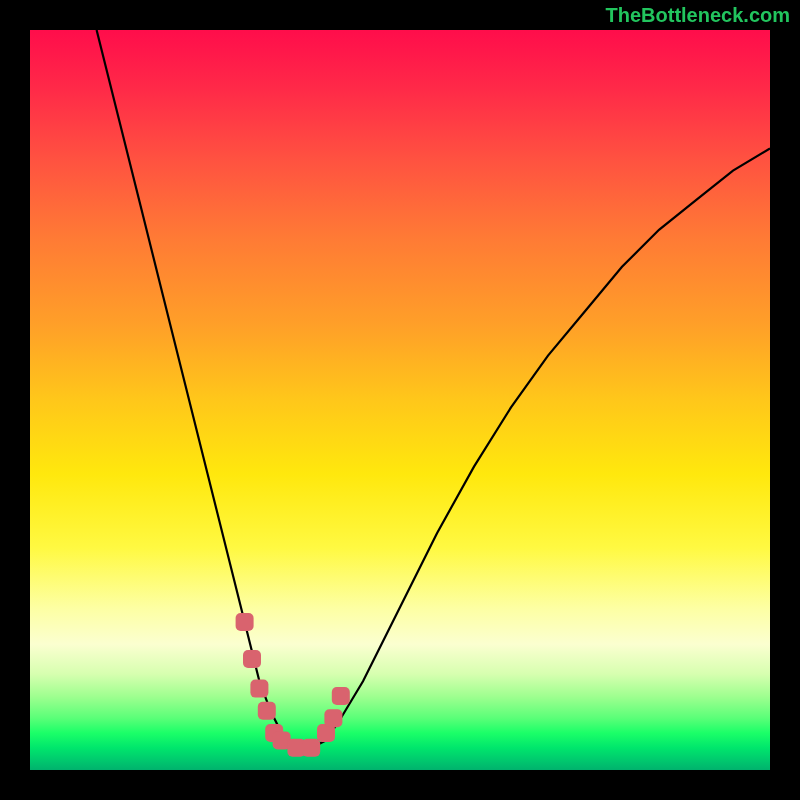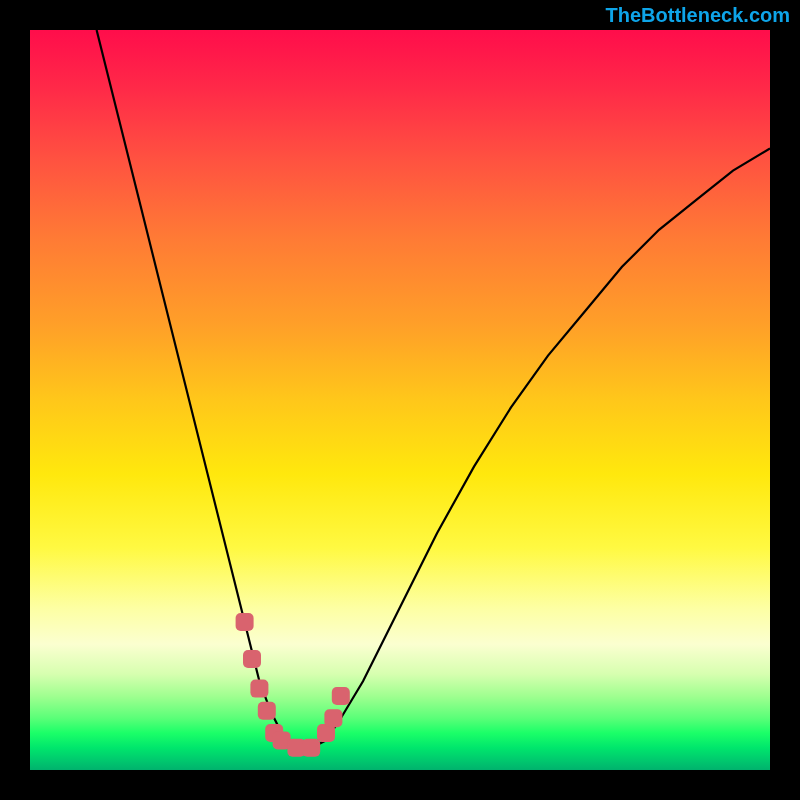--- a/index.html
+++ b/index.html
@@ -8,21 +8,21 @@
     height: 800px;
     background: #000;
     position: relative;
     overflow: hidden;
     font-family: Arial, sans-serif;
   }
   .watermark {
     position: absolute;
     top: 4px;
     right: 10px;
-    color: #0ea5e9;
+    color: #22c55e;
     font-size: 20px;
     font-weight: bold;
     z-index: 10;
   }
   .plot-area {
     position: absolute;
     left: 30px;
     top: 30px;
     width: 740px;
     height: 740px;

